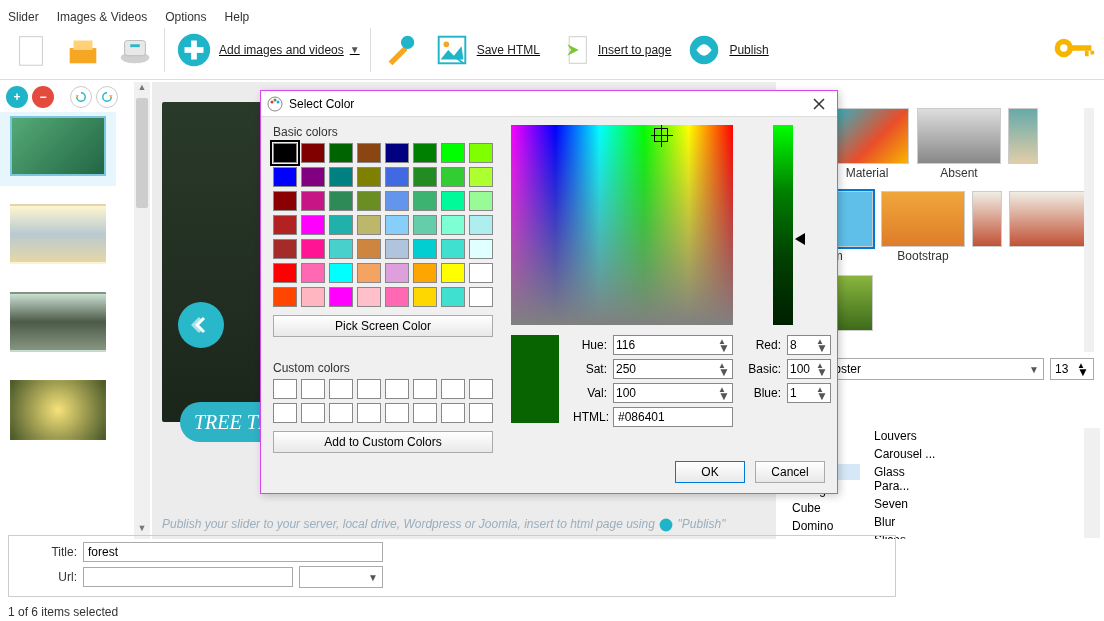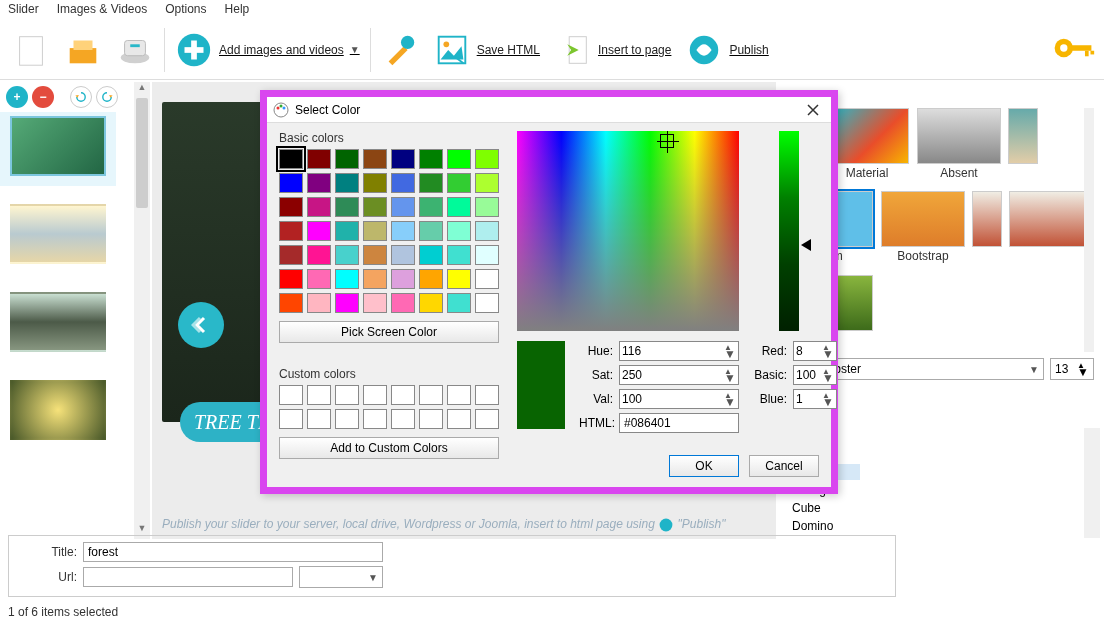--- a/index.html
+++ b/index.html
@@ -1,19 +1,19 @@
 <!DOCTYPE html>
 <html><head>
 <meta charset="utf-8">
 <style>
 * { box-sizing: border-box; margin: 0; padding: 0; font-family: "Segoe UI", Tahoma, sans-serif; font-size: 12px; }
 body { background: #fff; width: 1104px; height: 621px; overflow: hidden; position: relative; }
 
 
-.menubar { height: 20px; background: #fff; display: flex; gap: 18px; padding: 2px 8px; color: #333; }
+.menubar { height: 20px; background: #fff; display: flex; gap: 18px; padding: 10px 8px; color: #333; }
 .menubar span { cursor: default; }
 
 
 .toolbar { height: 60px; display: flex; align-items: center; padding: 0 8px; gap: 6px; border-bottom: 1px solid #ddd; text-decoration: underline; }
 .tool-btn { display: flex; align-items: center; gap: 6px; padding: 4px; cursor: pointer; color: #222; }
 .tool-btn svg { width: 38px; height: 38px; }
 .tool-sep { width: 1px; height: 44px; background: #ddd; }
 .add-btn svg { width: 38px; height: 38px; }
 .key-icon { margin-left: auto; }
 .key-icon svg { width: 46px; height: 38px; }
@@ -67,21 +67,21 @@
 .effects-col .sel { background: #d6e8f7; }
 
 
 .bottom-bar { position: absolute; left: 8px; bottom: 24px; width: 888px; }
 .form-row { display: flex; align-items: center; gap: 6px; margin-bottom: 4px; }
 .form-row label { width: 60px; text-align: right; color: #333; }
 .form-row input { height: 20px; border: 1px solid #aaa; padding: 0 4px; }
 .status { position: absolute; left: 8px; bottom: 2px; color: #333; }
 
 
-.dialog { position: absolute; left: 260px; top: 90px; width: 578px; height: 404px; background: #f0f0f0; border: 7px solid #d946ef; box-shadow: 2px 2px 8px rgba(0,0,0,.2); }
+.dialog { position: absolute; left: 260px; top: 90px; width: 578px; height: 404px; background: #f0f0f0; border: 1px solid #d946ef; box-shadow: 2px 2px 8px rgba(0,0,0,.2); }
 .dlg-title { height: 26px; background: #fff; display: flex; align-items: center; padding: 0 6px; gap: 6px; border-bottom: 1px solid #ddd; }
 .dlg-title .close { margin-left: auto; width: 24px; height: 20px; display:flex; align-items:center; justify-content:center; cursor:pointer; }
 .dlg-body { padding: 8px 12px; display: flex; gap: 18px; height: calc(100% - 26px); }
 .left-col { width: 230px; display:flex; flex-direction:column; }
 .swatch-grid { display: grid; grid-template-columns: repeat(8, 24px); grid-auto-rows: 20px; gap: 4px; margin: 4px 0 8px 0; }
 .swatch { border: 1px solid #888; }
 .swatch.sel { outline: 2px solid #000; outline-offset: 1px; }
 .btn { height: 22px; border: 1px solid #aaa; background: linear-gradient(#fff,#e8e8e8); display:flex; align-items:center; justify-content:center; cursor:pointer; padding: 0 8px; }
 .btn.primary { border-color: #0078d7; }
 .custom-grid { display: grid; grid-template-columns: repeat(8, 24px); grid-auto-rows: 20px; gap: 4px; margin: 4px 0 8px 0; }
@@ -296,20 +296,28 @@
   <div class="rp-label" style="margin-top:10px">ect</div>
   <div class="rp-label">ffects</div>
   <div class="effects">
     <div class="effects-col">
       <div>Shift</div>
       <div>Lines</div>
       <div class="sel">Dribbles</div>
       <div>Collage</div>
       <div>Cube</div>
       <div>Domino</div>
+    </div>
+    <div class="effects-col">
+      <div>Louvers</div>
+      <div>Carousel ...</div>
+      <div>Glass Para...</div>
+      <div>Seven</div>
+      <div>Blur</div>
+      <div>Slices</div>
     </div>
     <div class="rp-scroll" style="right:-6px"></div>
   </div>
 
 </div>
 
 <div class="bottom-bar" style="border:1px solid #ccc;padding:6px 8px 4px 8px">
   <div class="form-row">
     <label>Title:</label>
     <input type="text" style="width: 300px;" value="forest">

